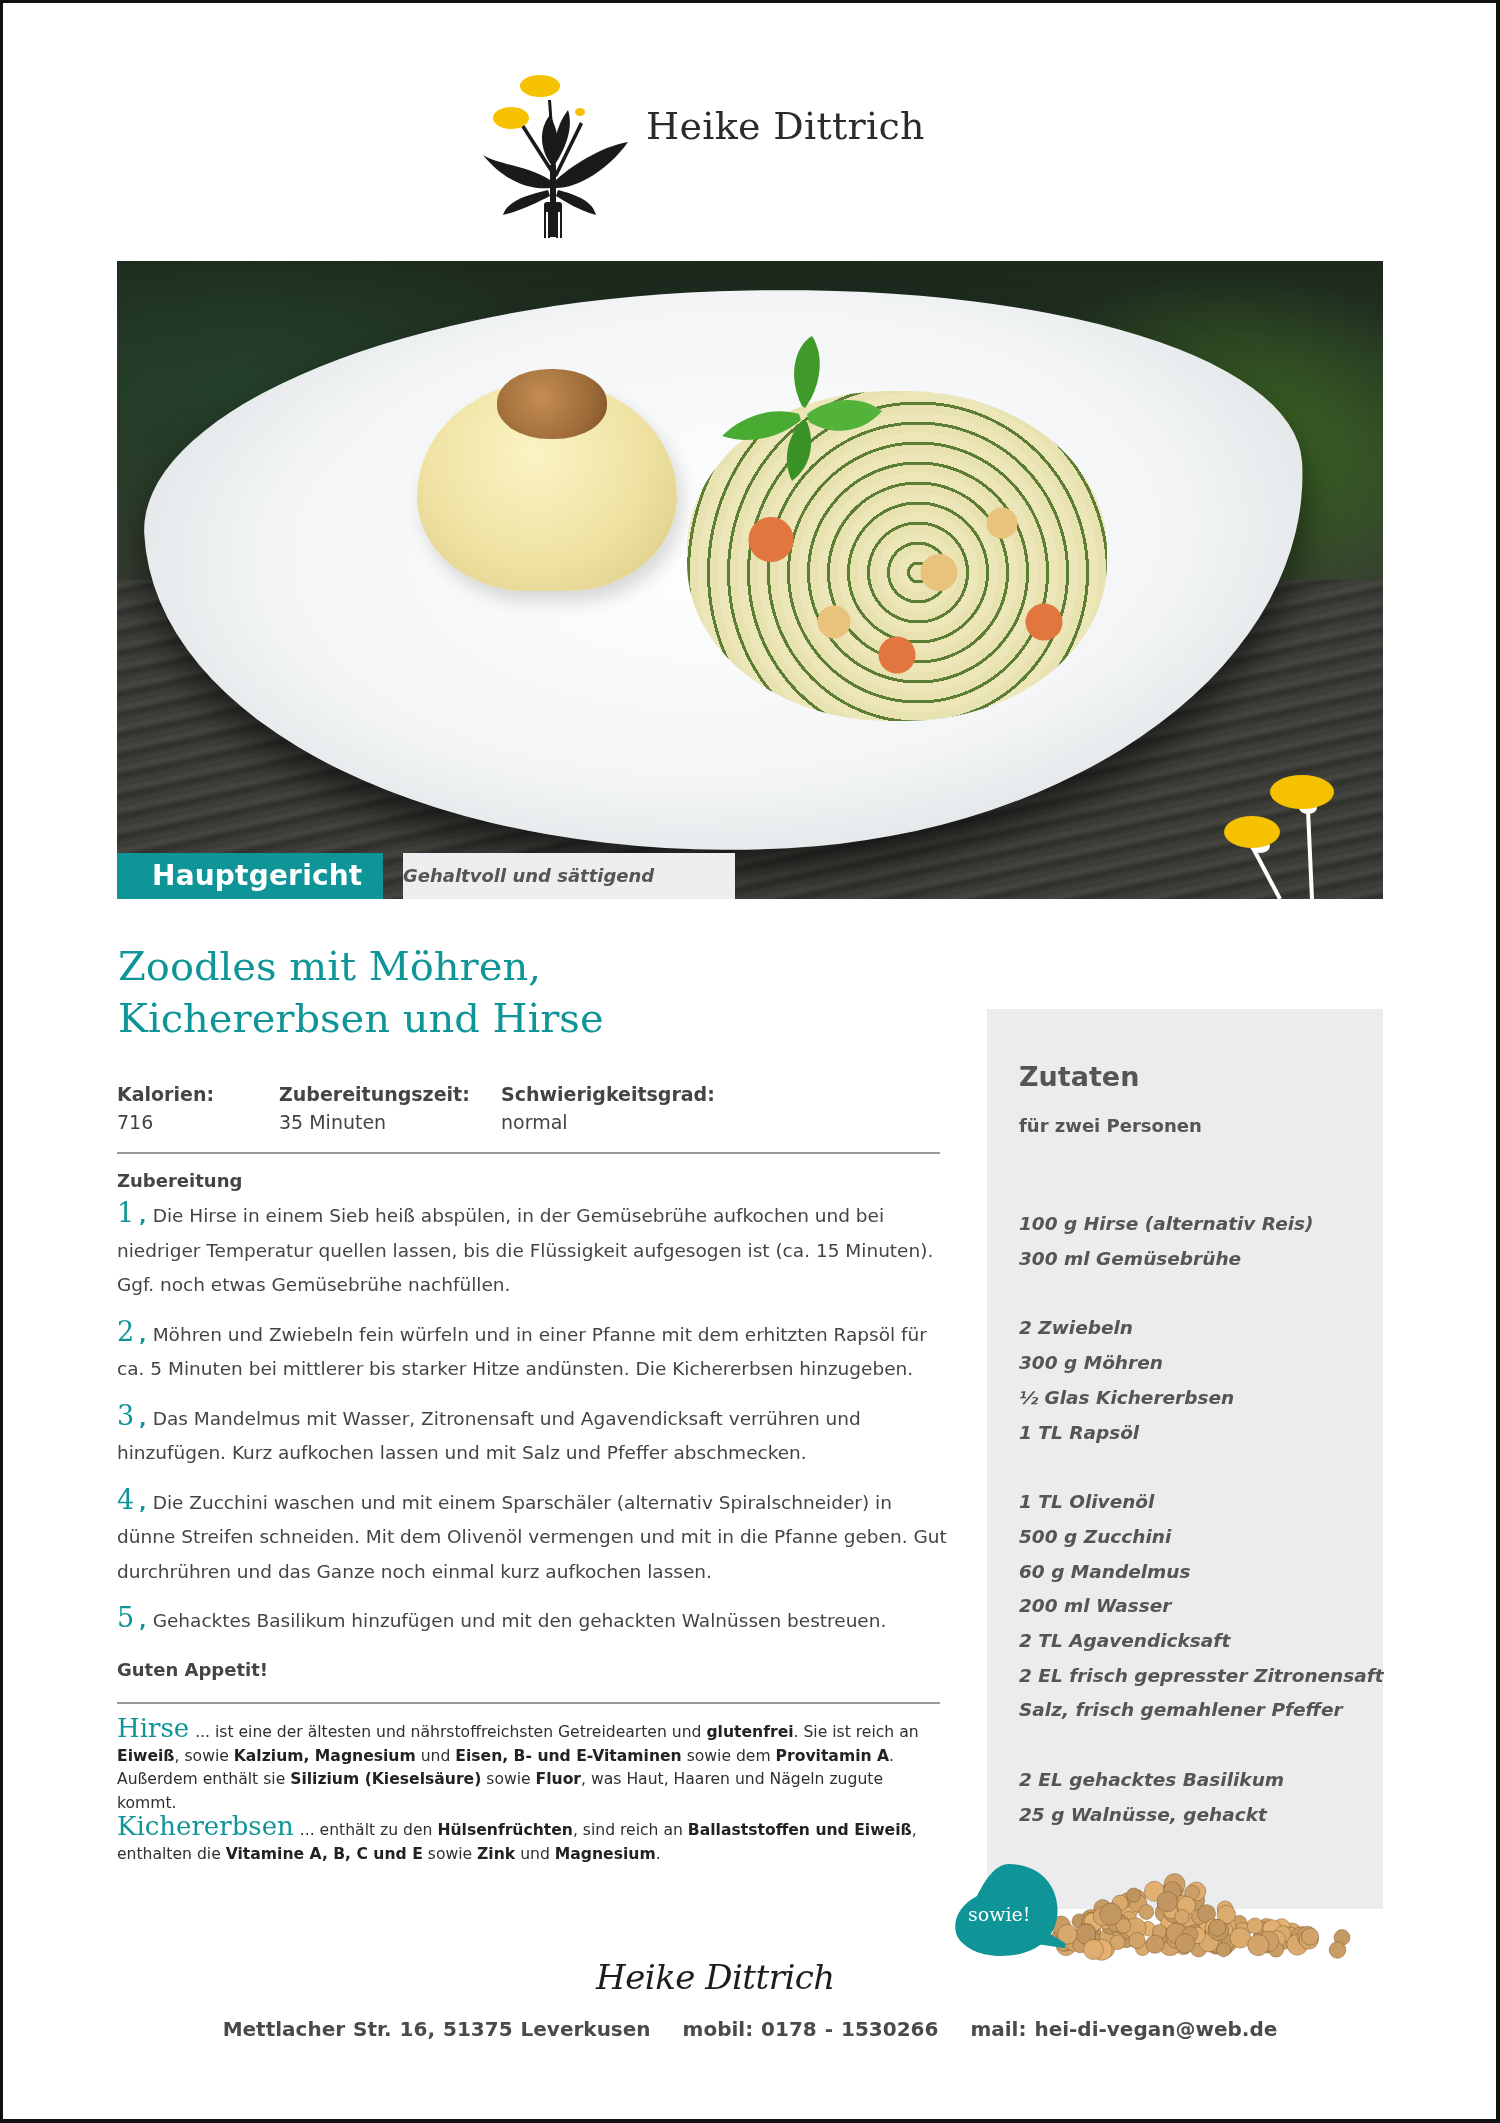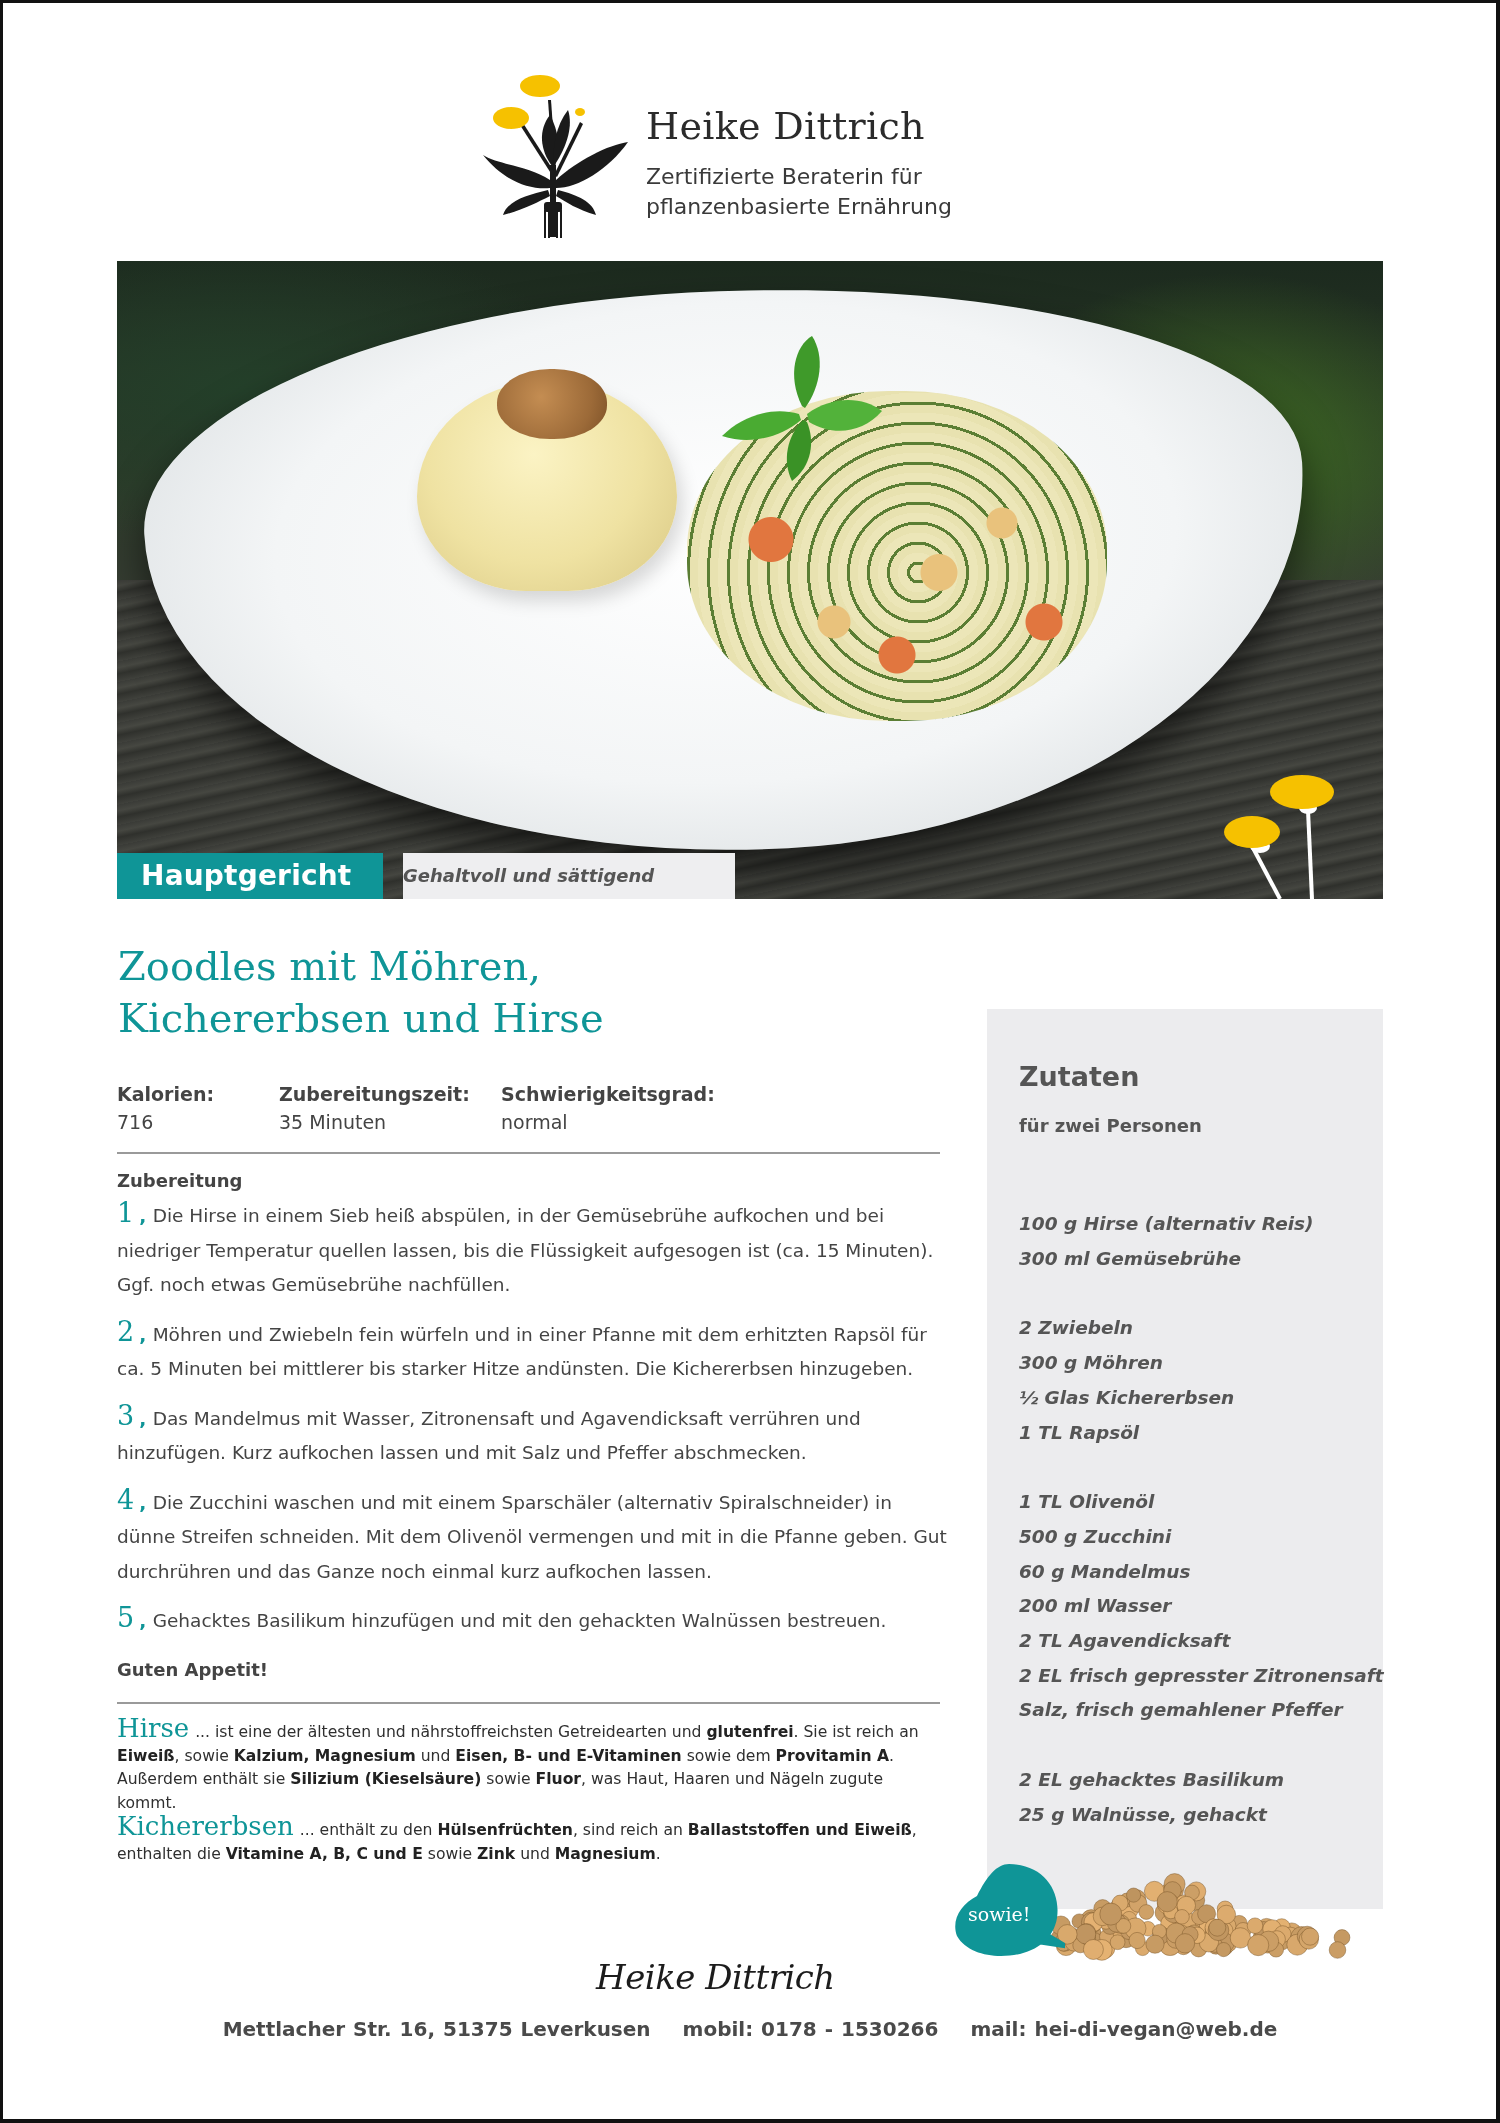--- a/index.html
+++ b/index.html
@@ -34,21 +34,21 @@
       radial-gradient(circle at 35% 70%, #e9c27c 0 16px, transparent 17px),
       radial-gradient(circle at 75% 40%, #e9c27c 0 15px, transparent 16px),
       radial-gradient(circle at 20% 45%, #e1763f 0 22px, transparent 23px),
       radial-gradient(circle at 50% 80%, #e1763f 0 18px, transparent 19px),
       radial-gradient(circle at 85% 70%, #e1763f 0 18px, transparent 19px),
       repeating-radial-gradient(circle at 55% 55%, #e8e2b0 0 8px, #5b7e34 8px 11px, #ece6b8 11px 20px),
       #e6dfae; }
   .hero-basil { position: absolute; left: 600px; top: 75px; width: 170px; height: 150px; }
 
   .category-tab { position: absolute; left: 117px; top: 853px; width: 266px; height: 46px; background: #0f9597;
-    color: #ffffff; font-weight: bold; font-size: 28px; line-height: 46px; padding-left: 24px; letter-spacing: 0.2px; }
+    color: #ffffff; font-weight: bold; font-size: 28px; line-height: 46px; padding-left: 35px; letter-spacing: 0.2px; }
   .subtitle-tab { position: absolute; left: 403px; top: 853px; width: 332px; height: 46px; background: #eeeef0;
     color: #555; font-style: italic; font-weight: bold; font-size: 18px; line-height: 46px; }
   .dandelions { position: absolute; left: 1200px; top: 770px; width: 160px; height: 129px; }
 
   
   .recipe-title { position: absolute; left: 118px; top: 940px; width: 760px; font-family: "DejaVu Serif", "Liberation Serif", serif;
     font-size: 40px; line-height: 52px; color: #0f9597; }
 
   
   .meta { position: absolute; left: 117px; top: 1080px; width: 823px; height: 74px; border-bottom: 2px solid #9a9a9a; }
@@ -113,24 +113,20 @@
       <path d="M74 96 C62 80 60 60 72 45 C80 60 84 80 76 96 Z"></path>
       <path d="M76 96 C90 75 95 55 90 40 C78 55 74 78 76 96 Z"></path>
     </g>
     <g fill="#f6c100">
       <ellipse cx="62" cy="16" rx="20" ry="11"></ellipse>
       <ellipse cx="33" cy="48" rx="18" ry="11"></ellipse>
       <ellipse cx="102" cy="42" rx="5" ry="4"></ellipse>
     </g>
   </svg>
   <div class="logo-name">Heike Dittrich</div>
-  <div class="logo-tagline">
-    <div>Zertifizierte Beraterin für</div>
-    <div>pflanzenbasierte Ernährung</div>
-  </div>
 </div>
 
 <div class="hero">
   <div class="hero-wood"></div>
   <div class="hero-plate"></div>
   <div class="hero-millet"></div>
   <div class="hero-walnut"></div>
   <div class="hero-veg"></div>
   <svg class="hero-basil" viewBox="0 0 170 150">
     <g fill="#3f9a2a">

